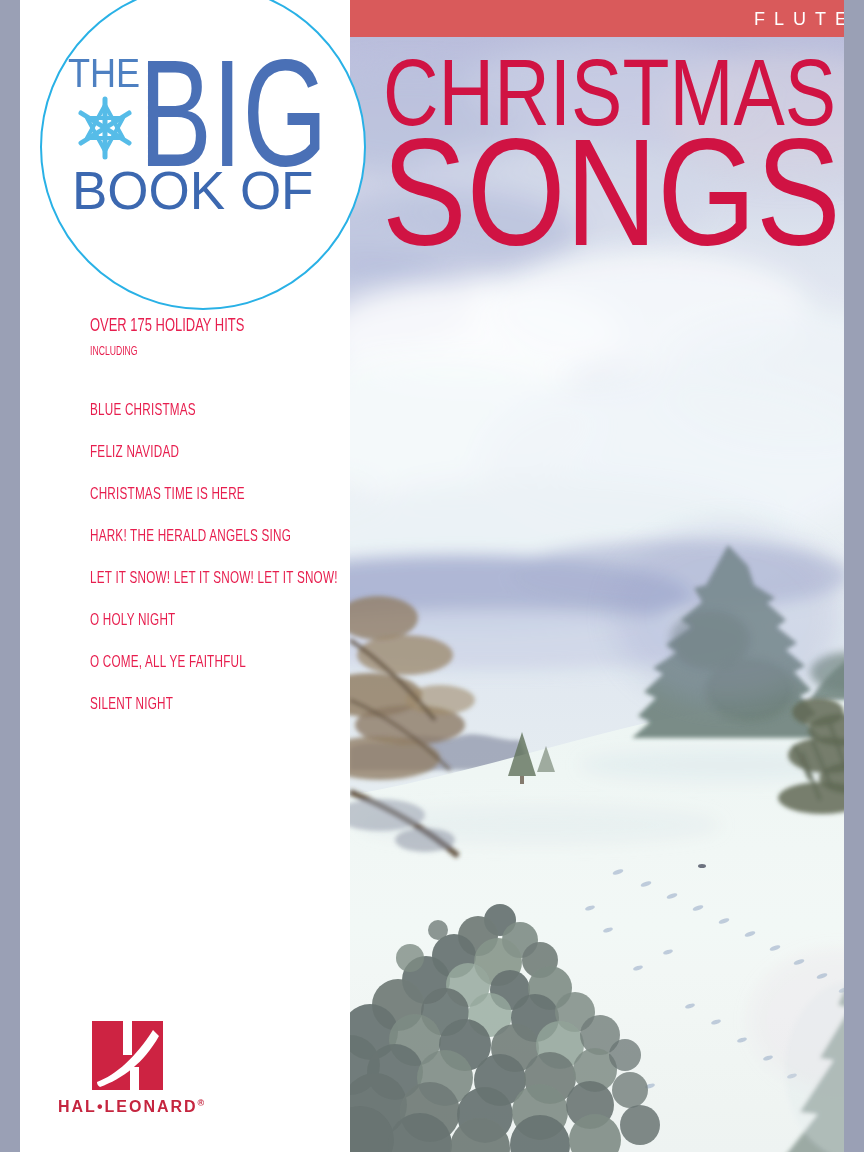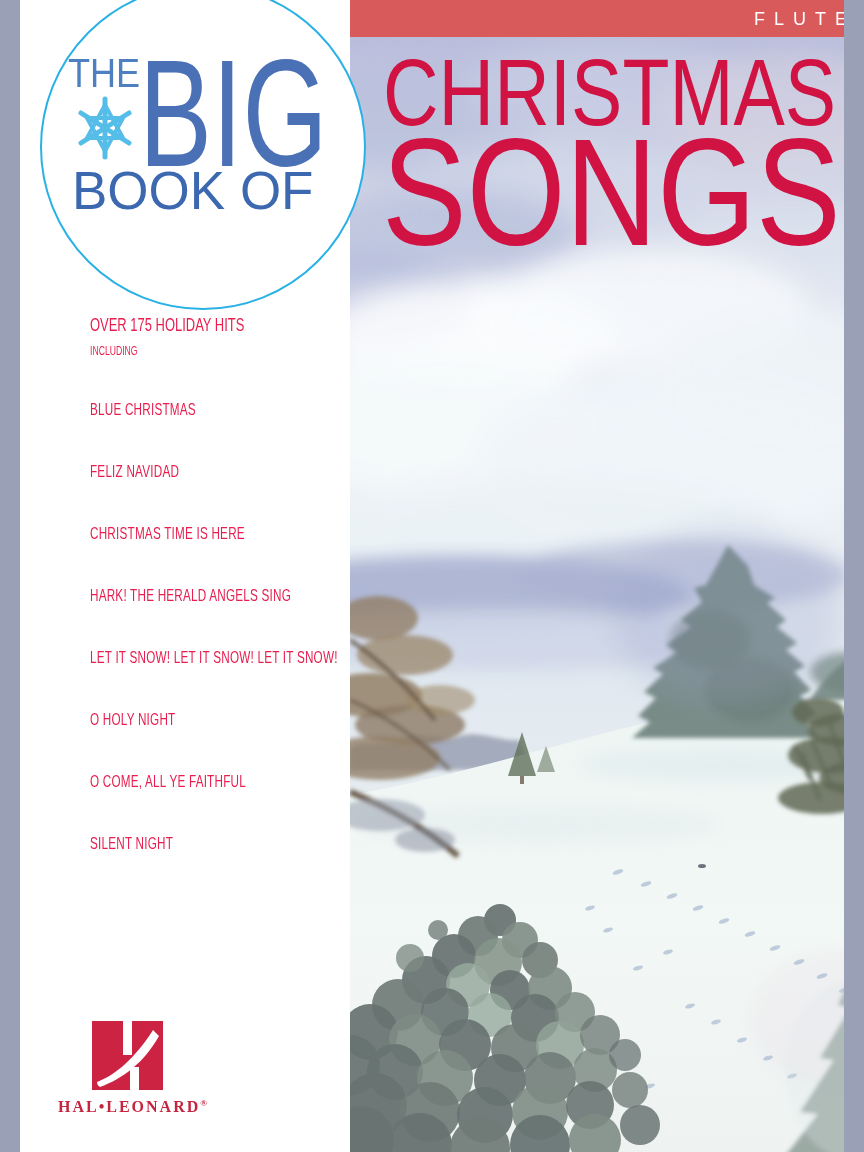--- a/index.html
+++ b/index.html
@@ -28,28 +28,28 @@
   .badge-text{position:absolute;z-index:5;line-height:1;white-space:nowrap;transform-origin:left top;font-weight:400;}
   .b-the{left:48px;top:53px;font-size:41px;line-height:41px;color:#4e80c1;transform:scaleX(0.88);}
   .b-big{left:119px;top:37px;font-size:152px;line-height:152px;color:#4a70b6;transform:scaleX(0.72);}
   .b-bookof{left:52px;top:162px;font-size:53px;line-height:57px;color:#3c68b0;}
   .b-flake{position:absolute;left:55px;top:96px;z-index:5;}
   .condensed{display:inline-block;transform:scaleX(0.72);transform-origin:left top;white-space:nowrap;}
   .tagline{position:absolute;left:70px;top:313px;font-size:18px;line-height:25px;color:#e71e4e;z-index:2;}
   .including{position:absolute;left:70px;top:343px;font-size:12px;line-height:17px;color:#e71e4e;z-index:2;}
   .songs{
     position:absolute;left:70px;top:402px;margin:0;padding:0;list-style:none;
-    display:flex;flex-direction:column;gap:47px;z-index:2;
+    display:flex;flex-direction:column;gap:27px;z-index:2;
   }
   .songs li{font-size:16.5px;line-height:15px;color:#e71e4e;letter-spacing:0.3px;}
   .songs li span{display:inline-block;transform:scaleX(0.71);transform-origin:left top;white-space:nowrap;}
   .pub-logo{position:absolute;left:72px;top:1021px;z-index:2;}
   .pub-name{
     position:absolute;left:38px;top:1094px;z-index:2;
-    font-family:Liberation Serif, serif;font-weight:700;font-size:16px;line-height:18px;
+    font-family:Liberation Sans, sans-serif;font-weight:700;font-size:16px;line-height:18px;
     letter-spacing:2px;color:#c5253f;white-space:nowrap;
   }
   .pub-name .reg{font-size:9px;vertical-align:6px;letter-spacing:0;}
 </style>
 </head>
 <body>
 
 <div class="cover">
 
   <div class="photo">

